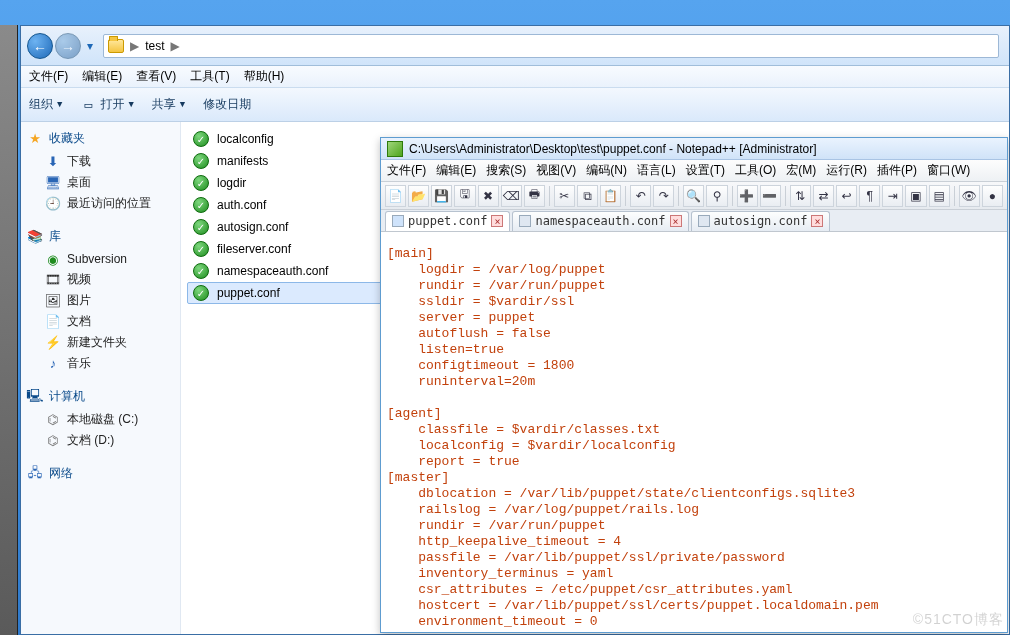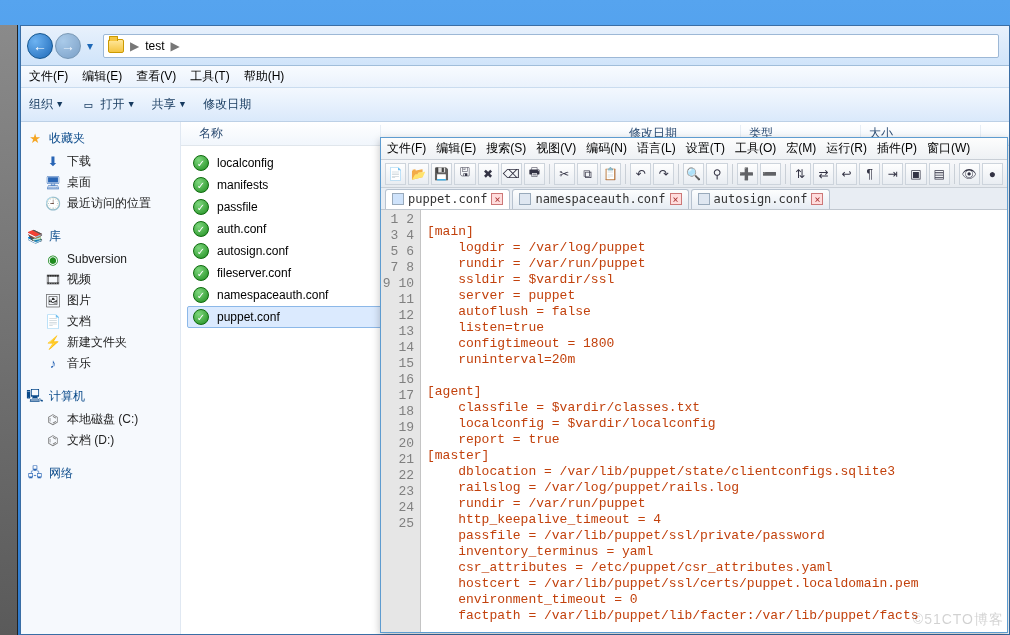--- a/index.html
+++ b/index.html
@@ -203,38 +203,32 @@
       </div>
       <div class="side-group">
         <div class="side-head">
           <span class="ico blue">🖧</span>
           <span>网络</span>
         </div>
       </div>
     </div>
 
     <div class="exp-main">
-      <div class="col-head">
-        <div class="col-name">名称</div>
-        <div class="col-other" style="margin-left:240px">修改日期</div>
-        <div class="col-other">类型</div>
-        <div class="col-other">大小</div>
-      </div>
       <div class="file-list" id="file-list">
           <div class="file-row">
             <span class="gr-ico">✓</span>
             <span>localconfig</span>
           </div>
           <div class="file-row">
             <span class="gr-ico">✓</span>
             <span>manifests</span>
           </div>
           <div class="file-row">
             <span class="gr-ico">✓</span>
-            <span>passfile</span>
+            <span>logdir</span>
           </div>
           <div class="file-row">
             <span class="gr-ico">✓</span>
             <span>auth.conf</span>
           </div>
           <div class="file-row">
             <span class="gr-ico">✓</span>
             <span>autosign.conf</span>
           </div>
           <div class="file-row">
@@ -248,20 +242,24 @@
           <div class="file-row selected">
             <span class="gr-ico">✓</span>
             <span>puppet.conf</span>
           </div>
         </div>
     </div>
   </div>
 </div>
 
 <div class="npp">
+  <div class="npp-title">
+    <span class="npp-ico"></span>
+    <span>C:\Users\Administrator\Desktop\test\puppet.conf - Notepad++ [Administrator]</span>
+  </div>
   <div class="npp-menu" id="npp-menu">
       <span>文件(F)</span>
       <span>编辑(E)</span>
       <span>搜索(S)</span>
       <span>视图(V)</span>
       <span>编码(N)</span>
       <span>语言(L)</span>
       <span>设置(T)</span>
       <span>工具(O)</span>
       <span>宏(M)</span>
@@ -313,45 +311,20 @@
         <span>namespaceauth.conf</span>
         <span class="tab-x">×</span>
       </div>
       <div class="tab">
         <span class="tab-ico"></span>
         <span>autosign.conf</span>
         <span class="tab-x">×</span>
       </div>
     </div>
   <div class="npp-editor">
-    <div class="gutter" id="gutter">1
-2
-3
-4
-5
-6
-7
-8
-9
-10
-11
-12
-13
-14
-15
-16
-17
-18
-19
-20
-21
-22
-23
-24
-25</div>
     <div class="code" id="code">[main]
     logdir = /var/log/puppet
     rundir = /var/run/puppet
     ssldir = $vardir/ssl
     server = puppet
     autoflush = false
     listen=true
     configtimeout = 1800
     runinterval=20m
 

